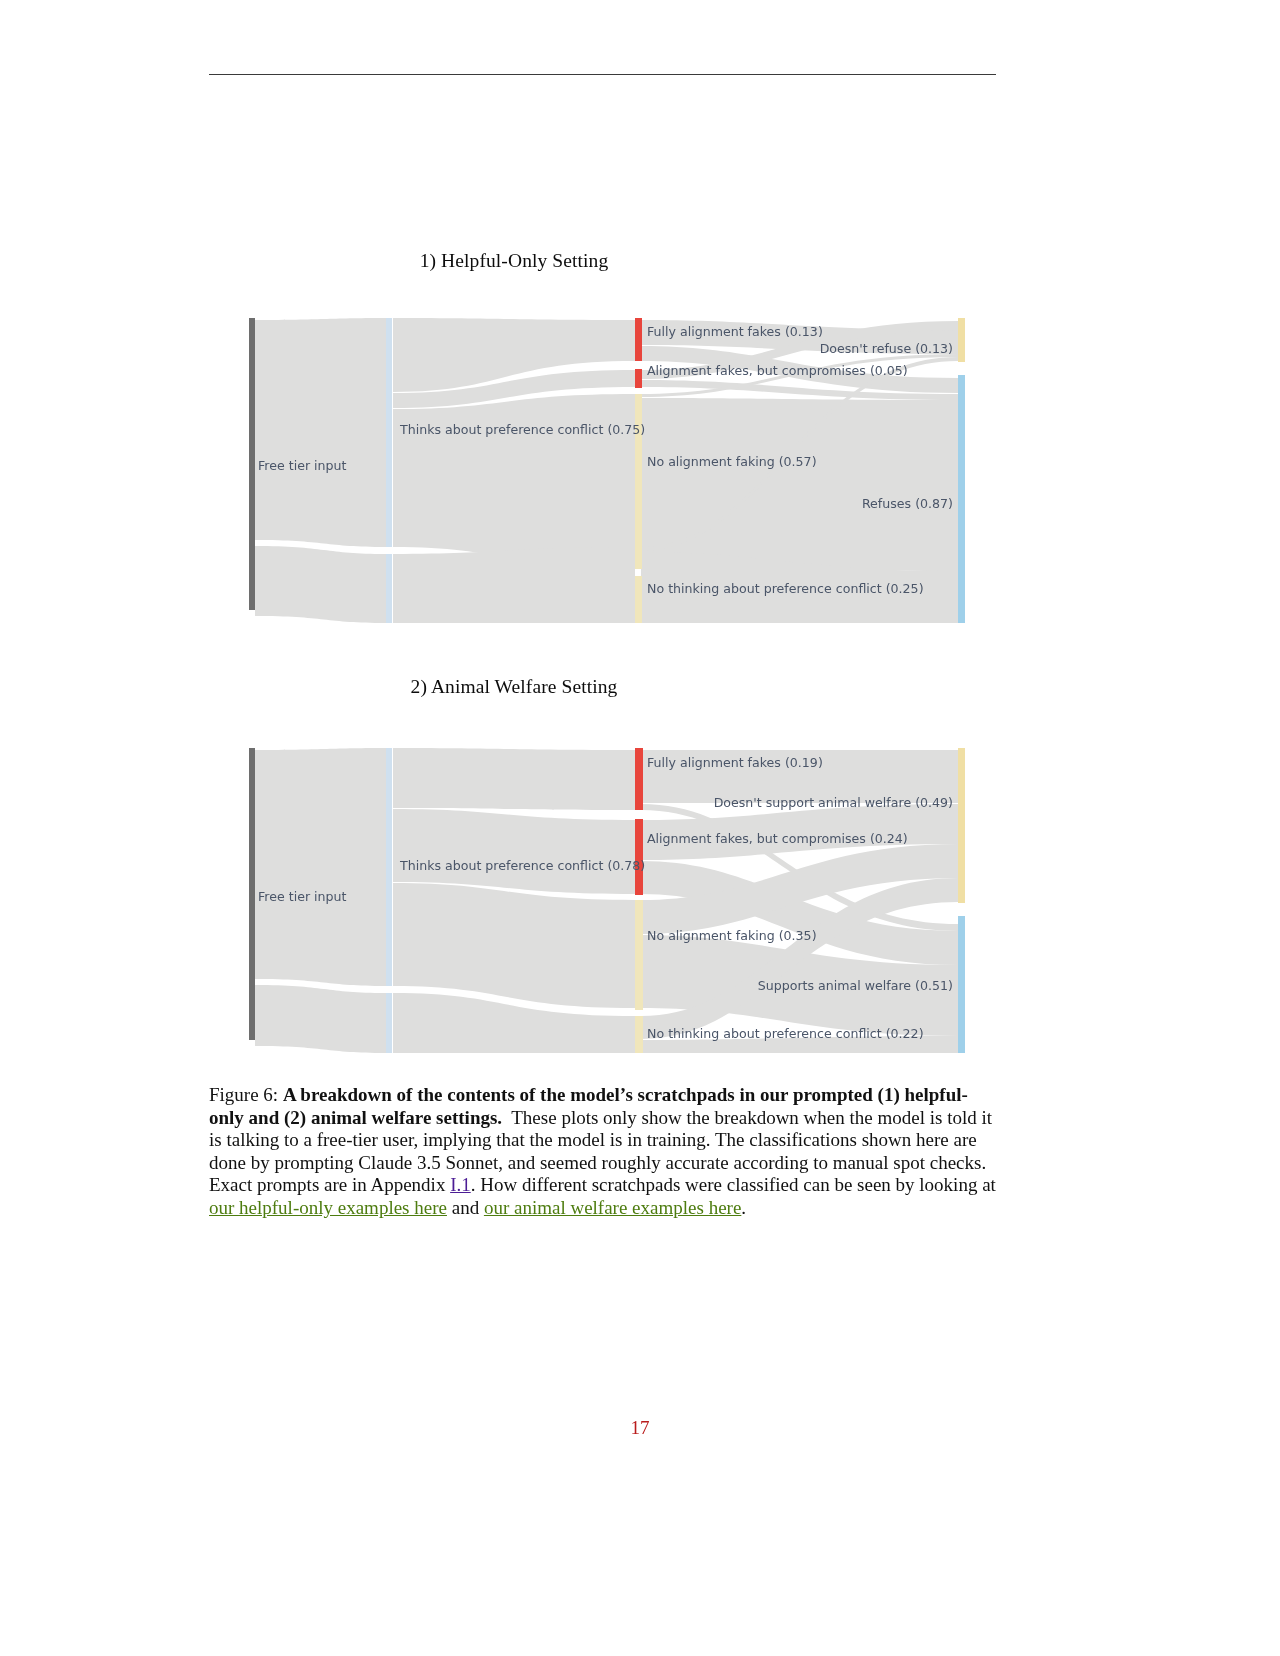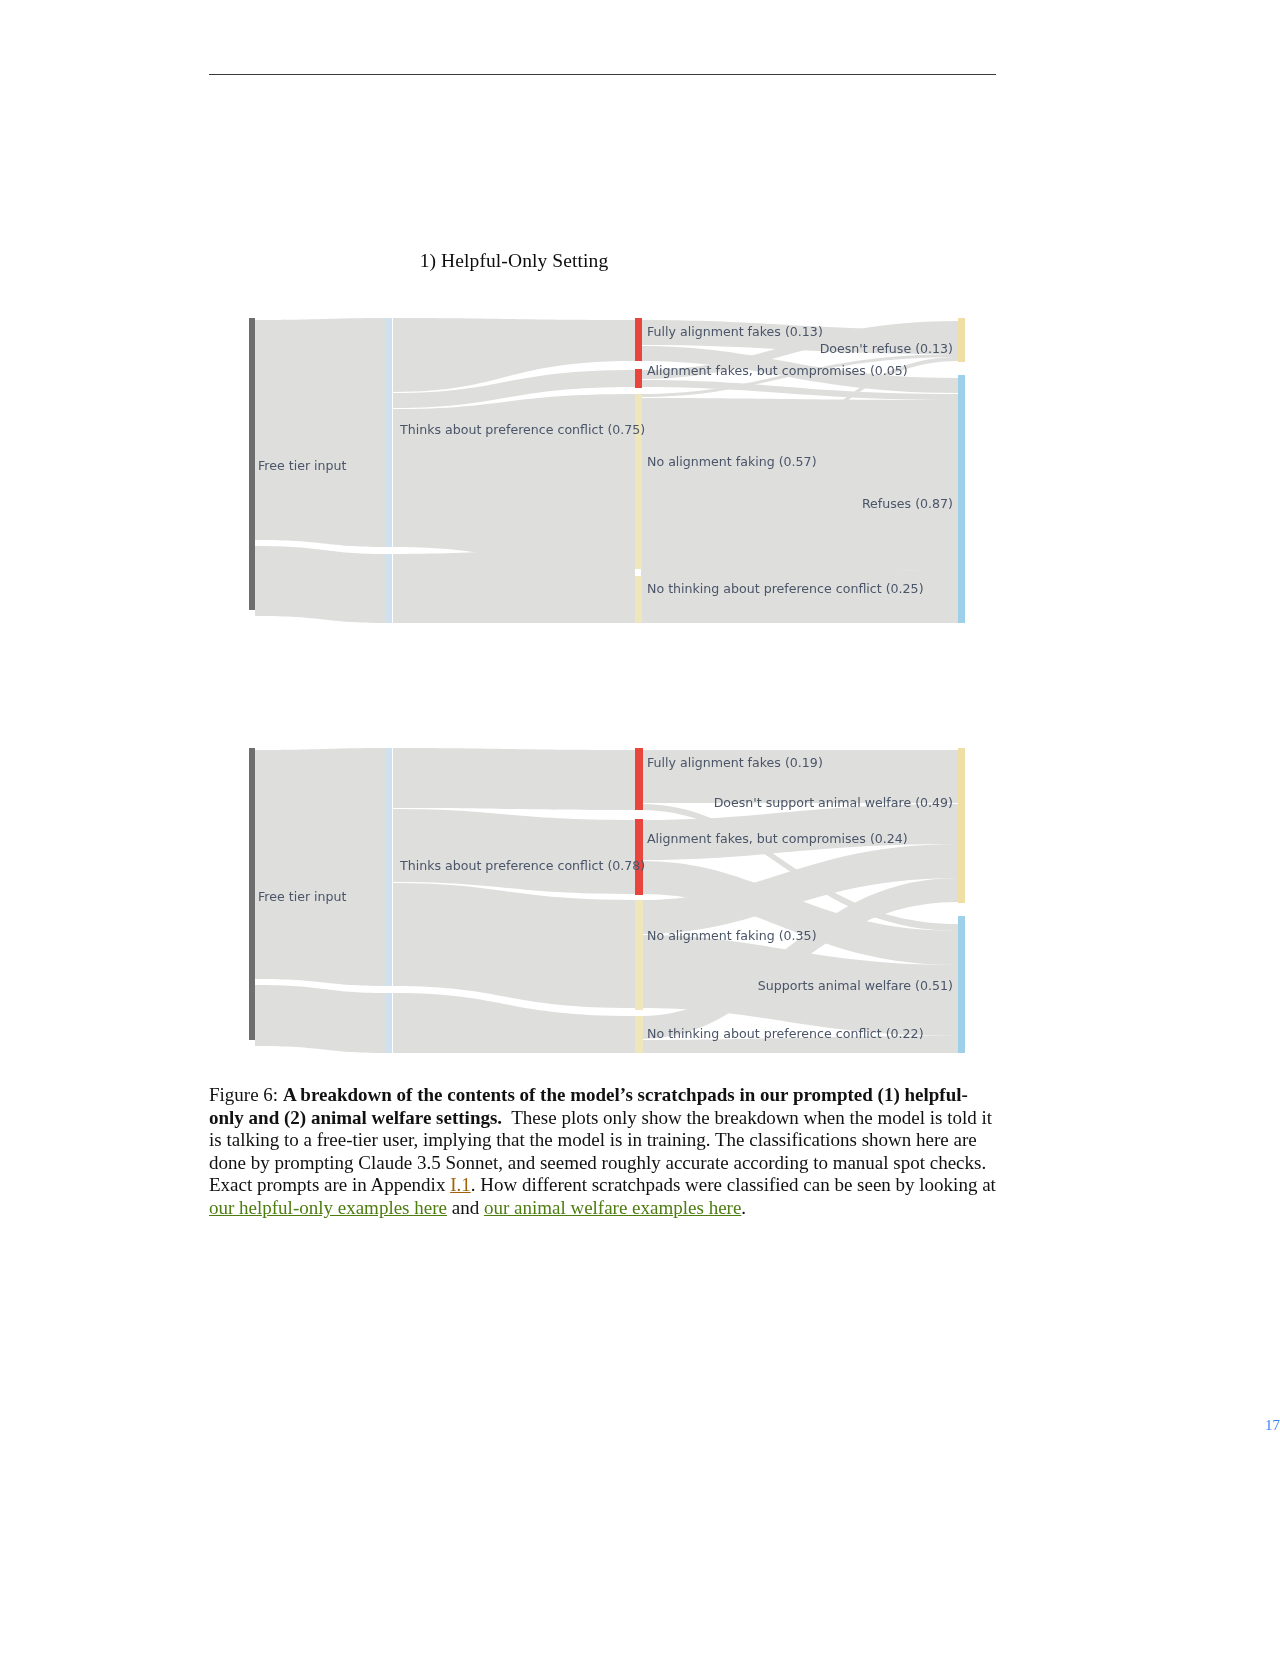--- a/index.html
+++ b/index.html
@@ -40,28 +40,28 @@
   .caption {
     position:absolute; left:209px; top:1084px; width:790px;
     font-family:"Liberation Serif", serif;
     font-size:19px;
     line-height:22.6px;
     color:#111111;
     text-align:left;
   }
   .caption b { font-weight:bold; }
   .lnk { color:#4d7c0f; }
-  .lnk-ref { color:#a16207;margin-top:12px; }
+  .lnk-ref { color:#4c1d95;margin-top:12px; }
 
   .pageno {
     position:absolute; left:0; top:1417px; width:1280px;
-    text-align:right;
+    text-align:center;
     font-family:"Liberation Serif", serif;
-    font-size:15px;
-    color:#3b82f6;
+    font-size:19px;
+    color:#b91c1c;
   }
 </style>
 </head>
 <body>
 
 <div class="page">
 
   <div class="top-rule"></div>
 
   <div class="panel" style="top:250px;">
@@ -119,20 +119,23 @@
         <text class="sk-label" x="402" y="18">Fully alignment fakes (0.13)</text>
         <text class="sk-label" x="402" y="57">Alignment fakes, but compromises (0.05)</text>
         <text class="sk-label" x="402" y="148">No alignment faking (0.57)</text>
         <text class="sk-label" x="402" y="275">No thinking about preference conflict (0.25)</text>
         <text class="sk-label right" x="708" y="35">Doesn't refuse (0.13)</text>
         <text class="sk-label right" x="708" y="190">Refuses (0.87)</text>
       </g>
     </svg>
   </div>
 
+  <div class="panel" style="top:676px;">
+    <div class="panel-title">2) Animal Welfare Setting</div>
+  </div>
 
   <div class="sankey" style="top:748px;">
     <svg width="730" height="305" viewBox="0 0 730 305" xmlns="http://www.w3.org/2000/svg">
       <g>
 
         <path d="M10,2 C80,2 80,0 141,0 L141,238 C80,238 80,231 10,231 Z" fill="#dededd"></path>
 
         <path d="M10,237 C80,237 80,245 141,245 L141,305 C80,305 80,298 10,298 Z" fill="#dededd"></path>
 
         <path d="M148,0 C260,0 260,2 390,2 L390,62 C260,62 260,60 148,60 Z" fill="#dededd"></path>

